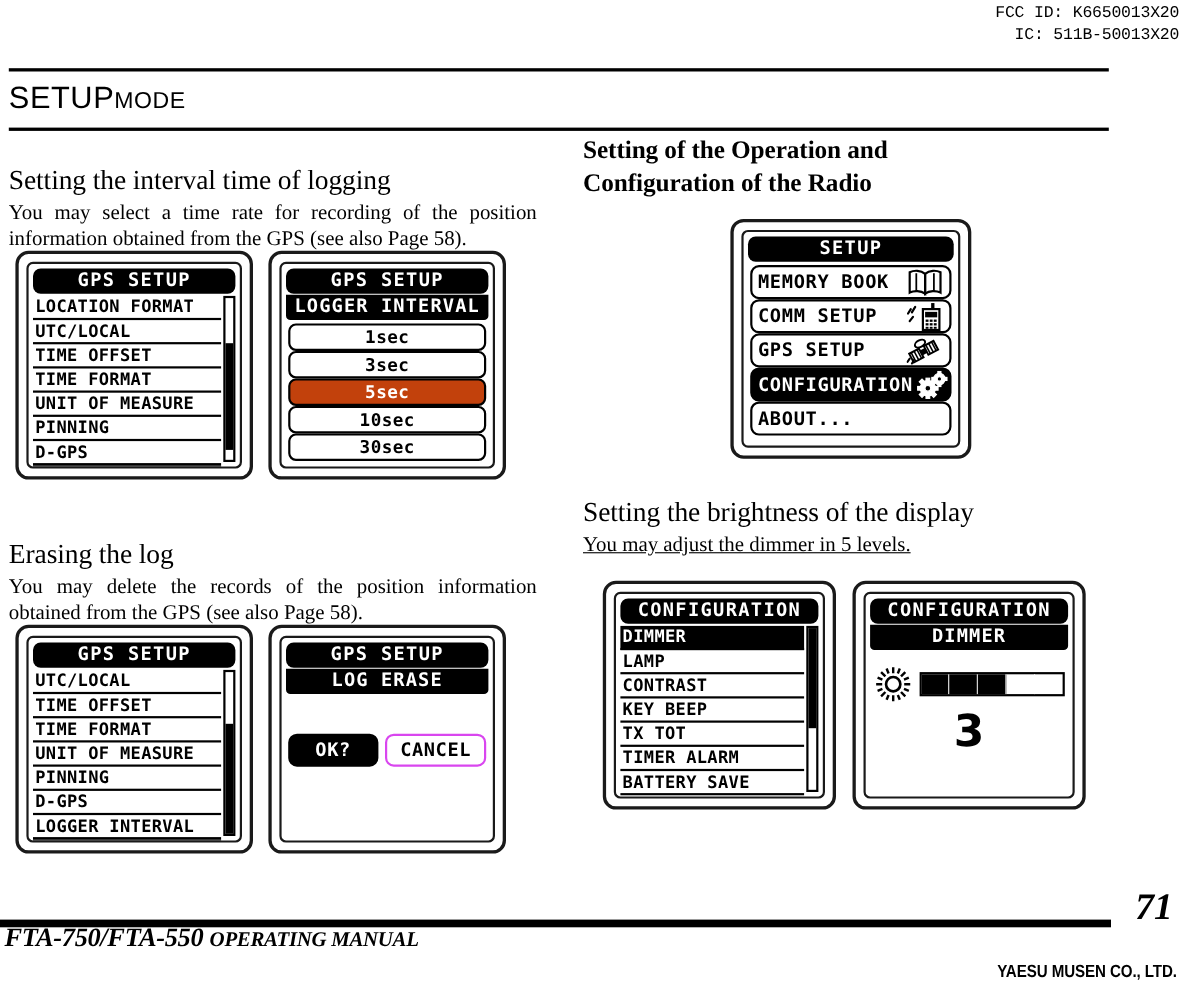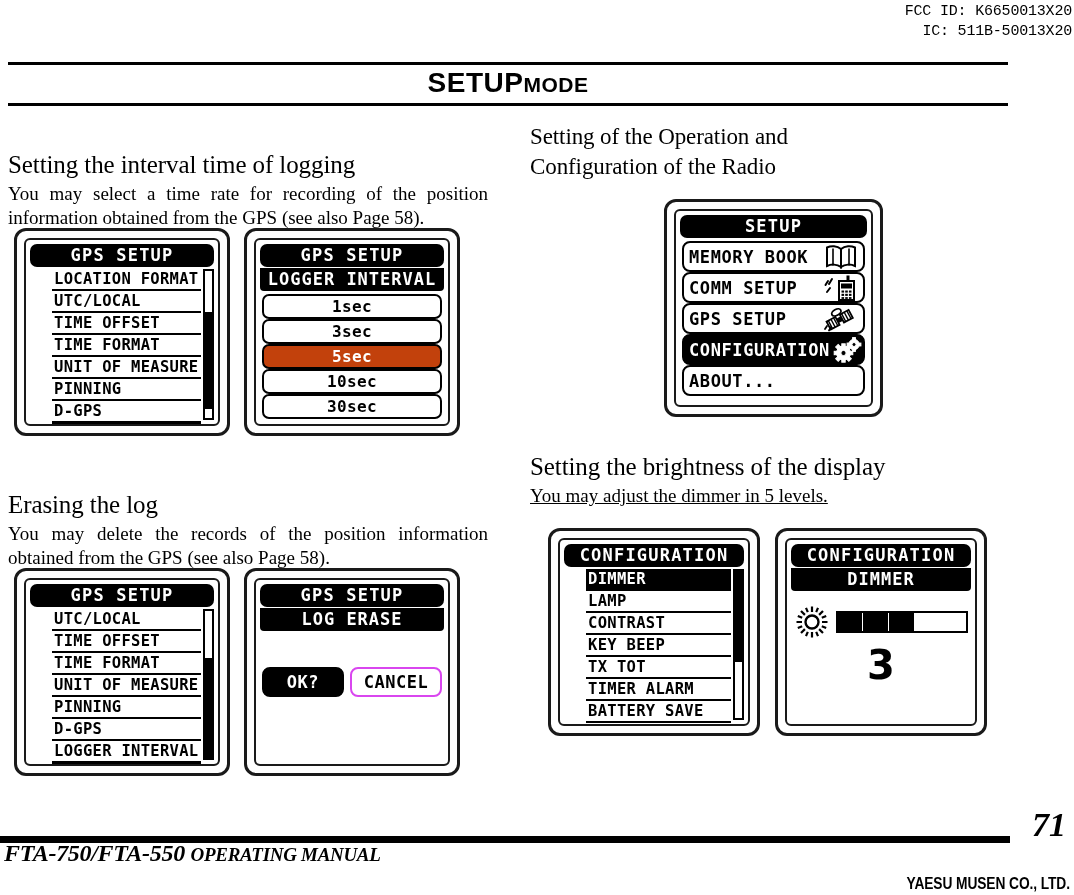--- a/index.html
+++ b/index.html
@@ -29,25 +29,24 @@
   
   .page-header {
     position: absolute;
     left: 8px;
     top: 62px;
     width: 1000px;
   }
   .hdr-rule-top { border-top: 3px solid #000; }
   .hdr-rule-bot { border-top: 3px solid #000; }
   .hdr-title {
-    text-align: center;
     font-family: "Liberation Sans", sans-serif;
-    font-weight: bold;
+    font-weight: normal;
     font-size: 28px;
-    line-height: 32px;
+    line-height: 44px;
     padding: 2px 0 2px 0;
     letter-spacing: 0.5px;
   }
   .hdr-title .sc { font-size: 21px; }
 
   
   .col {
     position: absolute;
     top: 122px;
     width: 480px;
@@ -55,21 +54,21 @@
   .col-left { left: 8px; margin-top: 28px; }
   .col-right { left: 530px; }
 
   h2.sec-title {
     margin: 0;
     font-weight: normal;
     font-size: 25px;
     line-height: 30px;
     letter-spacing: -0.1px;
   }
-  h2.sec-title.bold { font-weight: normal; font-size: 23px; line-height: 30px; }
+  h2.sec-title.bold { font-weight: bold; font-size: 23px; line-height: 30px; }
   p.sec-body {
     margin: 2px 0 0 0;
     font-size: 19px;
     line-height: 24px;
     text-align: justify;
   }
   p.sec-body.nojust { text-align: left; text-decoration: underline; }
 
   
   .lcd {
@@ -117,21 +116,20 @@
   .list-col { flex: 1 1 auto; min-width: 0; }
   .list-row {
     font-size: 15.5px;
     line-height: 18px;
     font-weight: bold;
     letter-spacing: 0.3px;
     border-bottom: 2px solid #000;
     padding: 1px 0 1px 2px;
     white-space: nowrap;
     overflow: hidden;
-    margin-left: 22px;
   }
   .list-row.sel { background: #000; color: #fff; border-bottom-color: #000; }
   .scrollbar {
     flex: none;
     width: 11px;
     margin-left: 2px;
     border: 2px solid #000;
     background: #fff;
     position: relative;
   }

